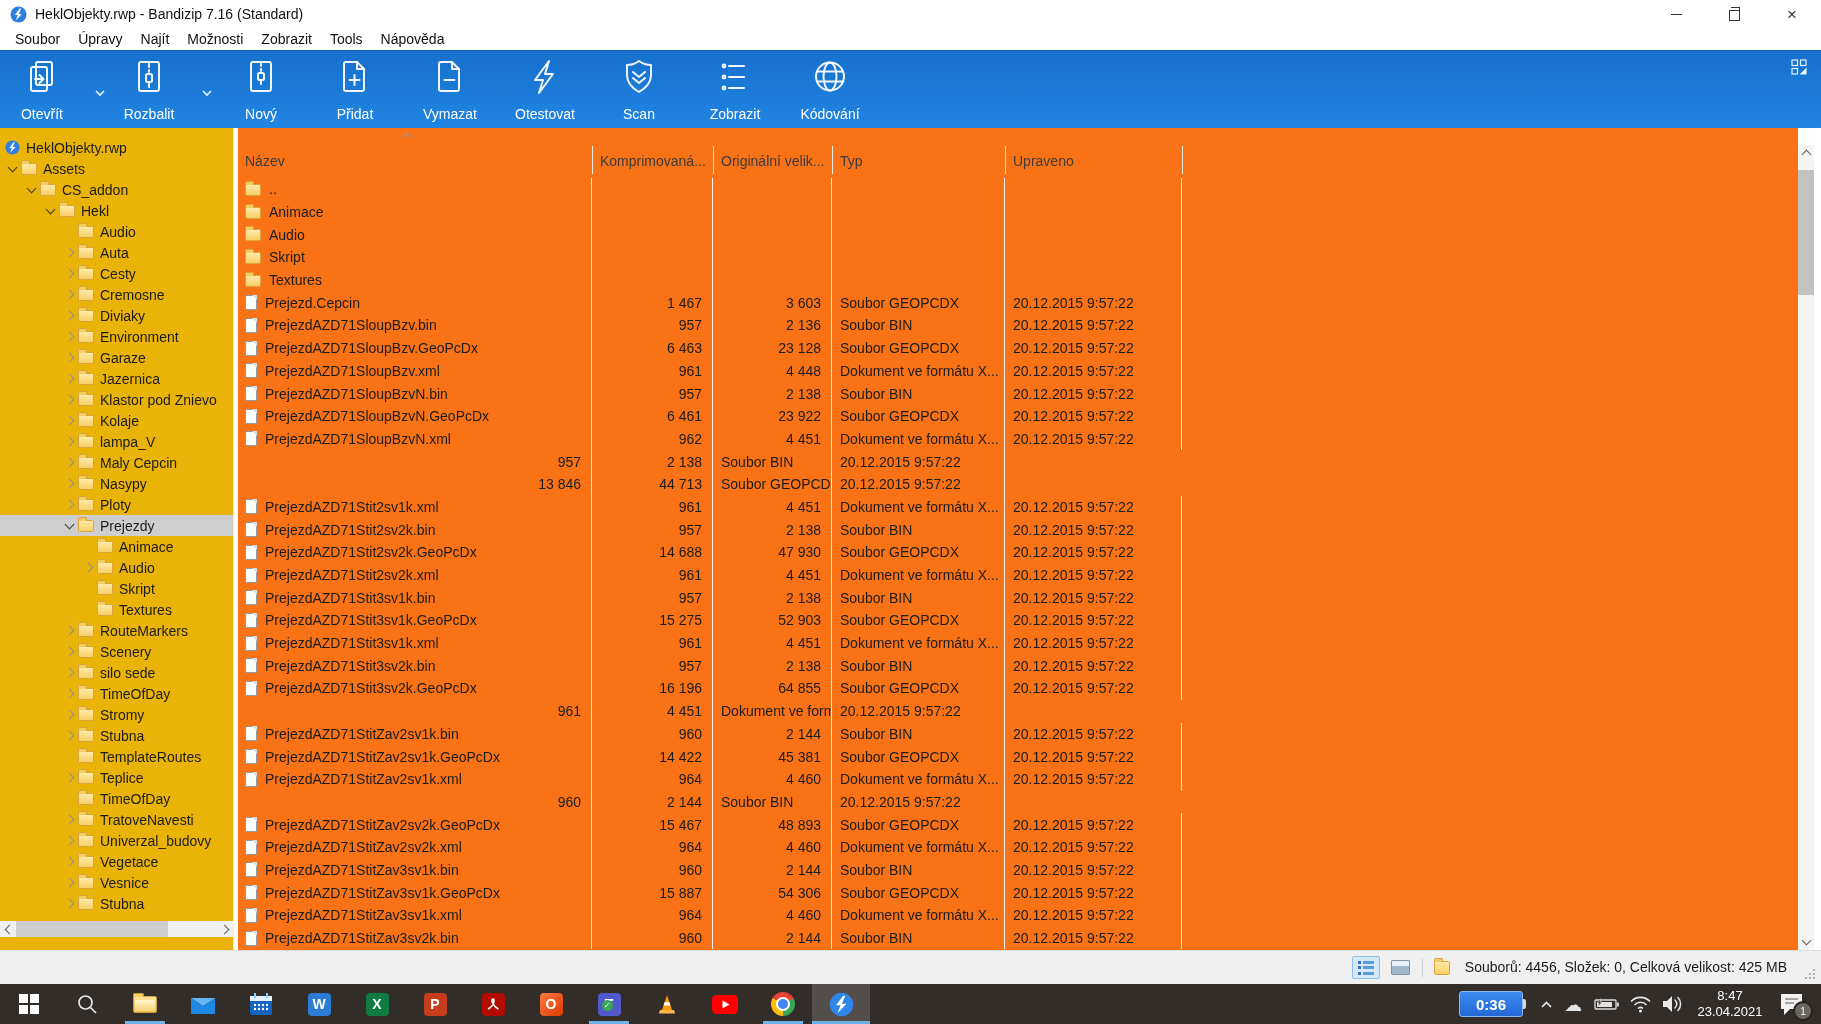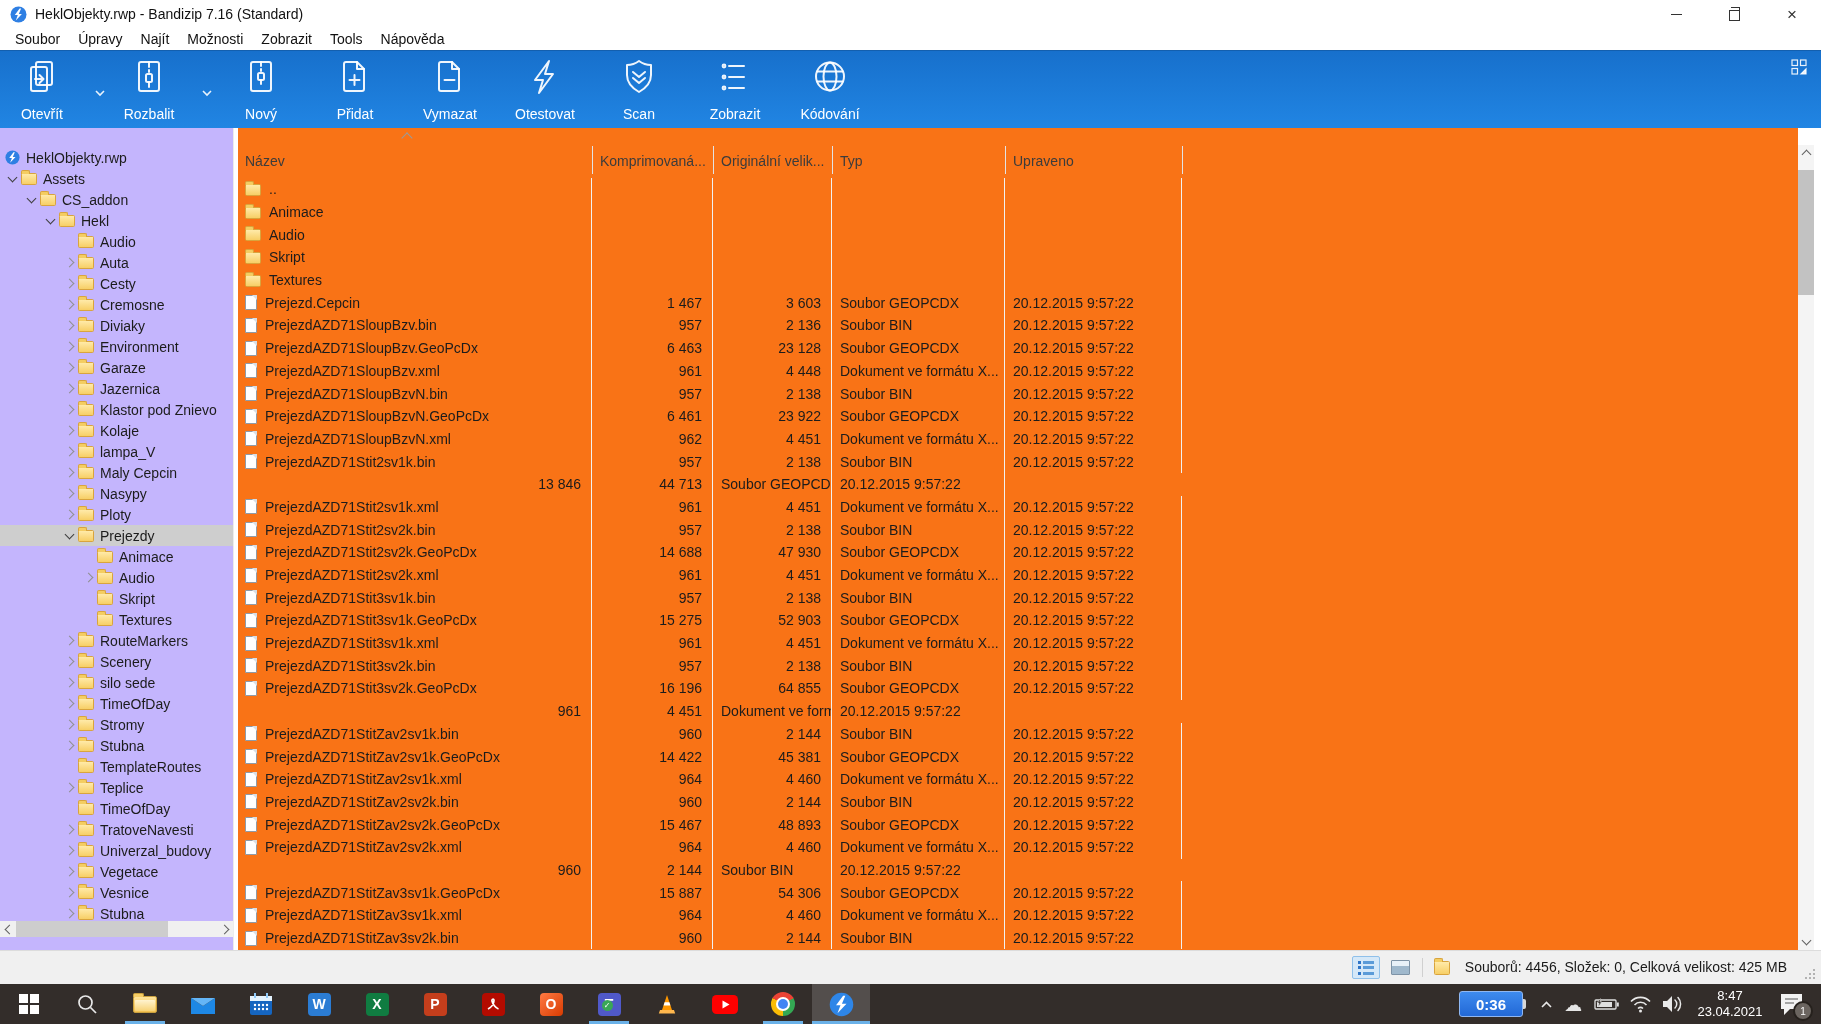--- a/index.html
+++ b/index.html
@@ -24,22 +24,22 @@
     background:linear-gradient(180deg,var(--toolbar-top,#1770cc),var(--toolbar-bottom,#2185e3));
     border-top:1px solid #135fae;box-sizing:border-box;}
   .tb-btn{position:absolute;top:0;width:92px;height:78px;text-align:center;}
   .tb-icon{position:absolute;left:50%;top:7px;transform:translateX(-50%);width:38px;height:38px;}
   .tb-icon svg{stroke:rgba(255,255,255,.93);fill:none;stroke-width:2;stroke-linecap:round;stroke-linejoin:round;}
   .tb-label{position:absolute;left:0;right:0;bottom:7px;color:#fff;font-size:14px;}
   .tb-chev{position:absolute;top:32px;width:14px;height:12px;}
   .tb-chev svg{stroke:rgba(255,255,255,.9);fill:none;stroke-width:1.6;}
   #layout-toggle{position:absolute;right:14px;top:8px;width:16px;height:16px;}
   
-  #tree{position:absolute;left:0;top:128px;width:234px;height:822px;background:#c4b5fd;overflow:hidden;
-        border-right:1px solid #ececec;box-sizing:border-box;padding-top:19px;}
+  #tree{position:absolute;left:0;top:128px;width:234px;height:822px;background:#eab308;overflow:hidden;
+        border-right:1px solid #ececec;box-sizing:border-box;padding-top:9px;}
   .trow{height:21px;display:flex;align-items:center;font-size:14px;white-space:nowrap;overflow:hidden;}
   .trow.sel{background:var(--selection,#cecece);}
   .tw{width:17px;flex:0 0 17px;display:flex;align-items:center;justify-content:center;}
   .chev{width:6px;height:6px;border-right:1.4px solid #8f8f8f;border-bottom:1.4px solid #8f8f8f;transform:rotate(-45deg);}
   .chev.open{border-color:#3e3e3e;transform:rotate(45deg);margin-top:-3px;}
   .tlabel{margin-left:6px;}
   .fold{position:relative;width:16px;height:12px;flex:0 0 16px;border-radius:1.5px;
         background:linear-gradient(#ffeaa9,var(--folder,#f7cf66));border:1px solid #d9a43d;box-sizing:border-box;margin-top:1px;}
   .fold:before{content:"";position:absolute;left:-1px;top:-4px;width:7px;height:3px;background:#f4cd62;
         border:1px solid #d9a43d;border-bottom:none;border-radius:2px 2px 0 0;}
@@ -646,24 +646,20 @@
             <span class="ficon"></span>
             <span>PrejezdAZD71SloupBzvN.xml</span>
           </div>
     <div class="cell num">962</div>
     <div class="cell num">4 451</div>
     <div class="cell typ">Dokument ve formátu X...</div>
     <div class="cell mod">20.12.2015 9:57:22</div>
     <div class="cell fill"></div>
         </div>
         <div class="lrow">
-    <div class="cell name">
-            <span class="ficon"></span>
-            <span>PrejezdAZD71Stit2sv1k.bin</span>
-          </div>
     <div class="cell num">957</div>
     <div class="cell num">2 138</div>
     <div class="cell typ">Soubor BIN</div>
     <div class="cell mod">20.12.2015 9:57:22</div>
     <div class="cell fill"></div>
         </div>
         <div class="lrow">
     <div class="cell num">13 846</div>
     <div class="cell num">44 713</div>
     <div class="cell typ">Soubor GEOPCDX</div>
@@ -803,24 +799,20 @@
             <span class="ficon"></span>
             <span>PrejezdAZD71StitZav2sv1k.xml</span>
           </div>
     <div class="cell num">964</div>
     <div class="cell num">4 460</div>
     <div class="cell typ">Dokument ve formátu X...</div>
     <div class="cell mod">20.12.2015 9:57:22</div>
     <div class="cell fill"></div>
         </div>
         <div class="lrow">
-    <div class="cell name">
-            <span class="ficon"></span>
-            <span>PrejezdAZD71StitZav2sv2k.bin</span>
-          </div>
     <div class="cell num">960</div>
     <div class="cell num">2 144</div>
     <div class="cell typ">Soubor BIN</div>
     <div class="cell mod">20.12.2015 9:57:22</div>
     <div class="cell fill"></div>
         </div>
         <div class="lrow">
     <div class="cell name">
             <span class="ficon"></span>
             <span>PrejezdAZD71StitZav2sv2k.GeoPcDx</span>
@@ -836,20 +828,24 @@
             <span class="ficon"></span>
             <span>PrejezdAZD71StitZav2sv2k.xml</span>
           </div>
     <div class="cell num">964</div>
     <div class="cell num">4 460</div>
     <div class="cell typ">Dokument ve formátu X...</div>
     <div class="cell mod">20.12.2015 9:57:22</div>
     <div class="cell fill"></div>
         </div>
         <div class="lrow">
+    <div class="cell name">
+            <span class="ficon"></span>
+            <span>PrejezdAZD71StitZav3sv1k.bin</span>
+          </div>
     <div class="cell num">960</div>
     <div class="cell num">2 144</div>
     <div class="cell typ">Soubor BIN</div>
     <div class="cell mod">20.12.2015 9:57:22</div>
     <div class="cell fill"></div>
         </div>
         <div class="lrow">
     <div class="cell name">
             <span class="ficon"></span>
             <span>PrejezdAZD71StitZav3sv1k.GeoPcDx</span>

